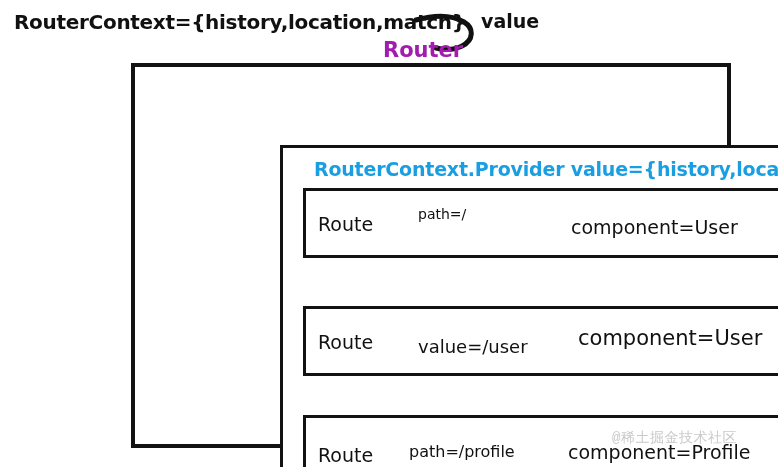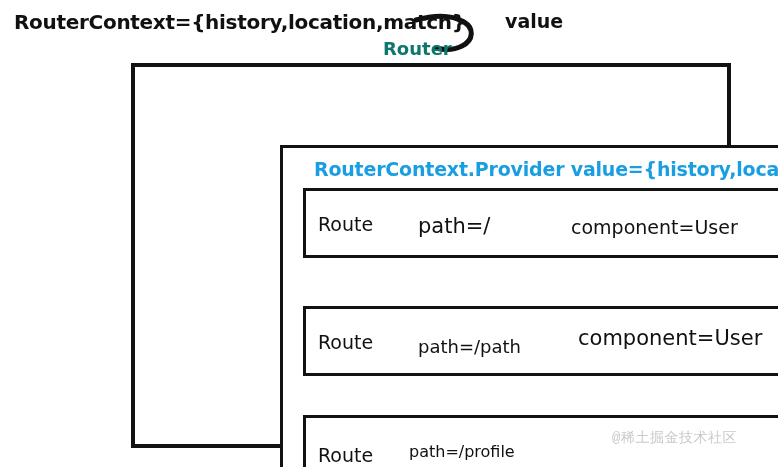--- a/index.html
+++ b/index.html
@@ -33,36 +33,35 @@
     font-weight: bold;
     letter-spacing: -0.3px;
     white-space: nowrap;
     color: #111111;
   }
 
   .router-label {
     position: absolute;
     left: 383px;
     top: 38px;
-    font-size: 18px;
+    font-size: 21px;
     font-weight: bold;
     white-space: nowrap;
-    color: #0f766e;
+    color: #a21caf;
     text-align: right;
   }
 
   .value-label {
     position: absolute;
     left: 481px;
     top: 10px;
     font-size: 19px;
     font-weight: bold;
     white-space: nowrap;
     color: #111111;
-    margin-left: 24px;
   }
 
   .brace-connector {
     position: absolute;
     left: 414px;
     top: 8px;
     width: 70px;
     height: 52px;
   }
 
@@ -115,21 +114,21 @@
 
   .route-cell {
     position: absolute;
     font-weight: normal;
     white-space: nowrap;
     color: #111111;
   }
 
   
   .r1 .cell-tag    { left: 12px;  top: 22px; font-size: 19px; }
-  .r1 .cell-path   { left: 112px; top: 23px; font-size: 21px; }
+  .r1 .cell-path   { left: 112px; top: 15px; font-size: 14px; }
   .r1 .cell-comp   { left: 265px; top: 25px; font-size: 19px; }
 
   
   .r2 .cell-tag    { left: 12px;  top: 22px; font-size: 19px; }
   .r2 .cell-path   { left: 112px; top: 27px; font-size: 18px; }
   .r2 .cell-comp   { left: 272px; top: 17px; font-size: 21px; }
 
   
   .r3 .cell-tag    { left: 12px;  top: 26px; font-size: 19px; }
   .r3 .cell-path   { left: 103px; top: 24px; font-size: 16px; }
@@ -169,27 +168,28 @@
       <div class="provider-title">RouterContext.Provider   value={history,location}</div>
 
       <div class="route-box r1">
         <span class="route-cell cell-tag">Route</span>
         <span class="route-cell cell-path">path=/</span>
         <span class="route-cell cell-comp">component=User</span>
       </div>
 
       <div class="route-box r2">
         <span class="route-cell cell-tag">Route</span>
-        <span class="route-cell cell-path">path=/path</span>
+        <span class="route-cell cell-path">value=/user</span>
         <span class="route-cell cell-comp">component=User</span>
       </div>
 
       <div class="route-box r3">
         <span class="route-cell cell-tag">Route</span>
         <span class="route-cell cell-path">path=/profile</span>
+        <span class="route-cell cell-comp">component=Profile</span>
       </div>
 
     </div>
   </div>
 
   <div class="watermark">@稀土掘金技术社区</div>
 
 </div>
 
 </body></html>

